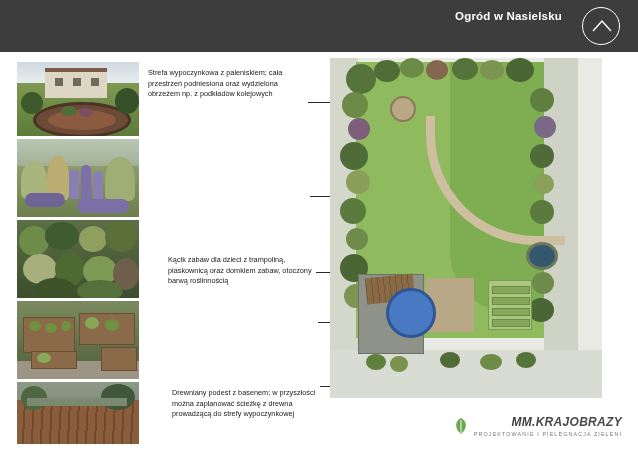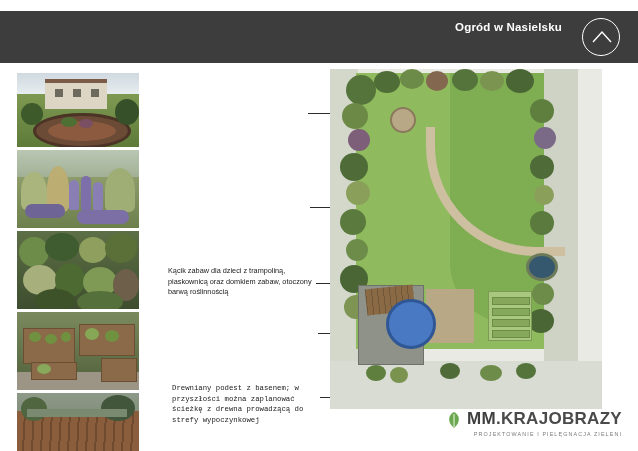--- a/index.html
+++ b/index.html
@@ -11,21 +11,20 @@
     width: 638px;
     height: 451px;
     font-family: "Liberation Sans", sans-serif;
     overflow: hidden;
     position: relative;
   }
   .page {
     position: absolute;
     inset: 0;
     background: #ffffff;
-    margin-top: 11px;
   }
 
   
   .header {
     position: absolute;
     left: 0; top: 0;
     width: 638px;
     height: 52px;
     background: #3d3d3d;
   }
@@ -125,21 +124,21 @@
     position: absolute;
     color: #1a1a1a;
     font-size: 7.3px;
     line-height: 10.6px;
     width: 152px;
   }
   .c1 { left: 148px; top: 68px; }
   .c2 { left: 160px; top: 150px; width: 145px; }
   .c3 { left: 168px; top: 255px; width: 145px; }
   .c4 { left: 170px; top: 310px; width: 145px; }
-  .c5 { left: 172px; top: 372px; width: 145px; font-family: Liberation Mono, monospace; }
+  .c5 { left: 172px; top: 388px; width: 145px; }
 
   
   .leader { position: absolute; background: #2b2b2b; }
 
   
   .plan {
     position: absolute;
     left: 330px;
     top: 58px;
     width: 272px;
@@ -238,24 +237,25 @@
   .shrub-dot { position: absolute; border-radius: 50%; }
 
   
   .logo {
     position: absolute;
     right: 16px;
     bottom: 14px;
     text-align: right;
   }
   .logo-main {
-    font-size: 17px;
+    font-size: 12px;
     color: #4a4a4a;
     letter-spacing: 0.3px;
     font-weight: bold;
+    font-style: italic;
   }
   .logo-main .mm { color: #3f3f3f; }
   .logo-sub {
     font-size: 5.4px;
     color: #7b7b7b;
     letter-spacing: 1.1px;
     margin-top: 2px;
   }
   .logo-leaf {
     position: absolute;
@@ -341,20 +341,21 @@
 
     <div class="photo ph5">
       <div class="bg"></div>
       <div class="deck"></div>
       <div style="position:absolute; left:4px; top:4px; width:26px; height:24px; border-radius:50%; background:#4f6640;"></div>
       <div style="position:absolute; left:84px; top:2px; width:34px; height:26px; border-radius:50%; background:#41563a;"></div>
       <div style="position:absolute; left:10px; bottom:38px; width:100px; height:8px; background:#7a8a70;"></div>
     </div>
   </div>
 
+  <div class="callout c1">Strefa wypoczynkowa z paleniskiem; cała przestrzeń podniesiona oraz wydzielona obrzeżem np. z podkładów kolejowych</div>
   <div class="callout c3">Kącik zabaw dla dzieci z trampoliną, piaskownicą oraz domkiem zabaw, otoczony barwą roślinnością</div>
   <div class="callout c5">Drewniany podest z basenem; w przyszłości można zaplanować ścieżkę z drewna prowadzącą do strefy wypoczynkowej</div>
 
   <div class="leader" style="left:308px; top:102px; width:70px; height:1px;"></div>
   <div class="leader" style="left:310px; top:196px; width:48px; height:1px;"></div>
   <div class="leader" style="left:316px; top:272px; width:50px; height:1px;"></div>
   <div class="leader" style="left:318px; top:322px; width:168px; height:1px;"></div>
   <div class="leader" style="left:486px; top:310px; width:1px; height:13px;"></div>
   <div class="leader" style="left:320px; top:386px; width:64px; height:1px;"></div>
   <div class="leader" style="left:384px; top:330px; width:1px; height:57px;"></div>

